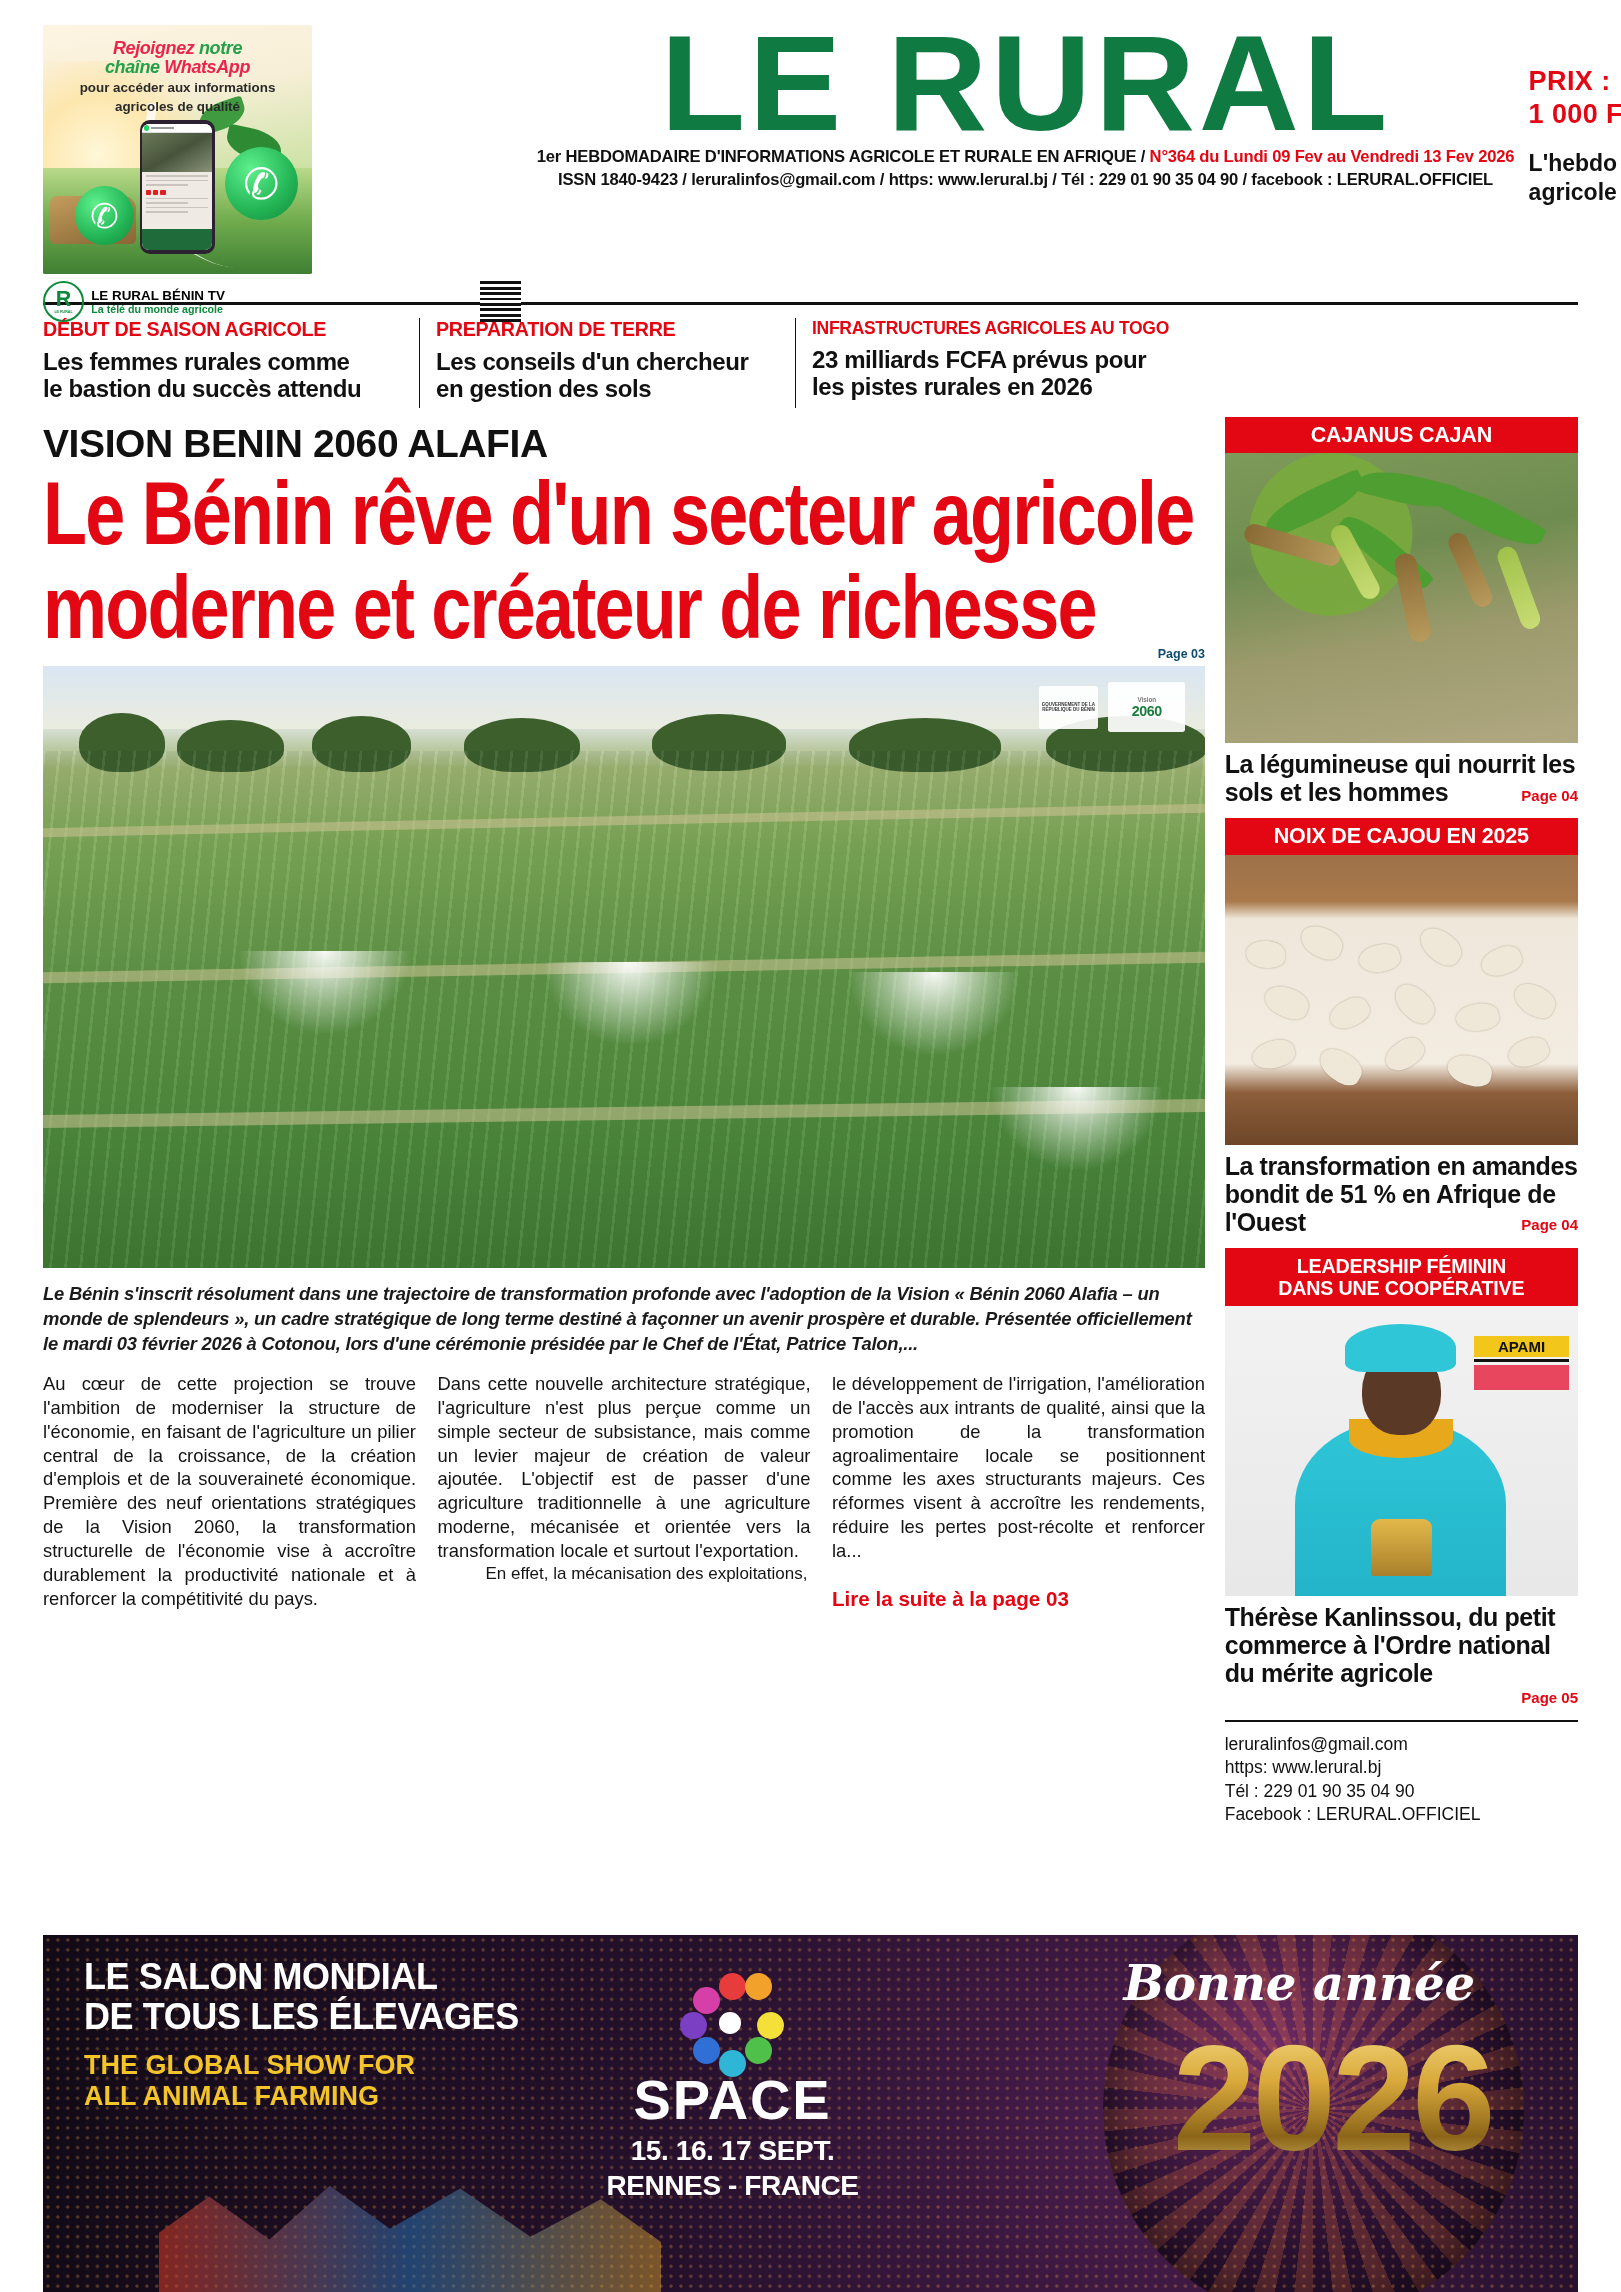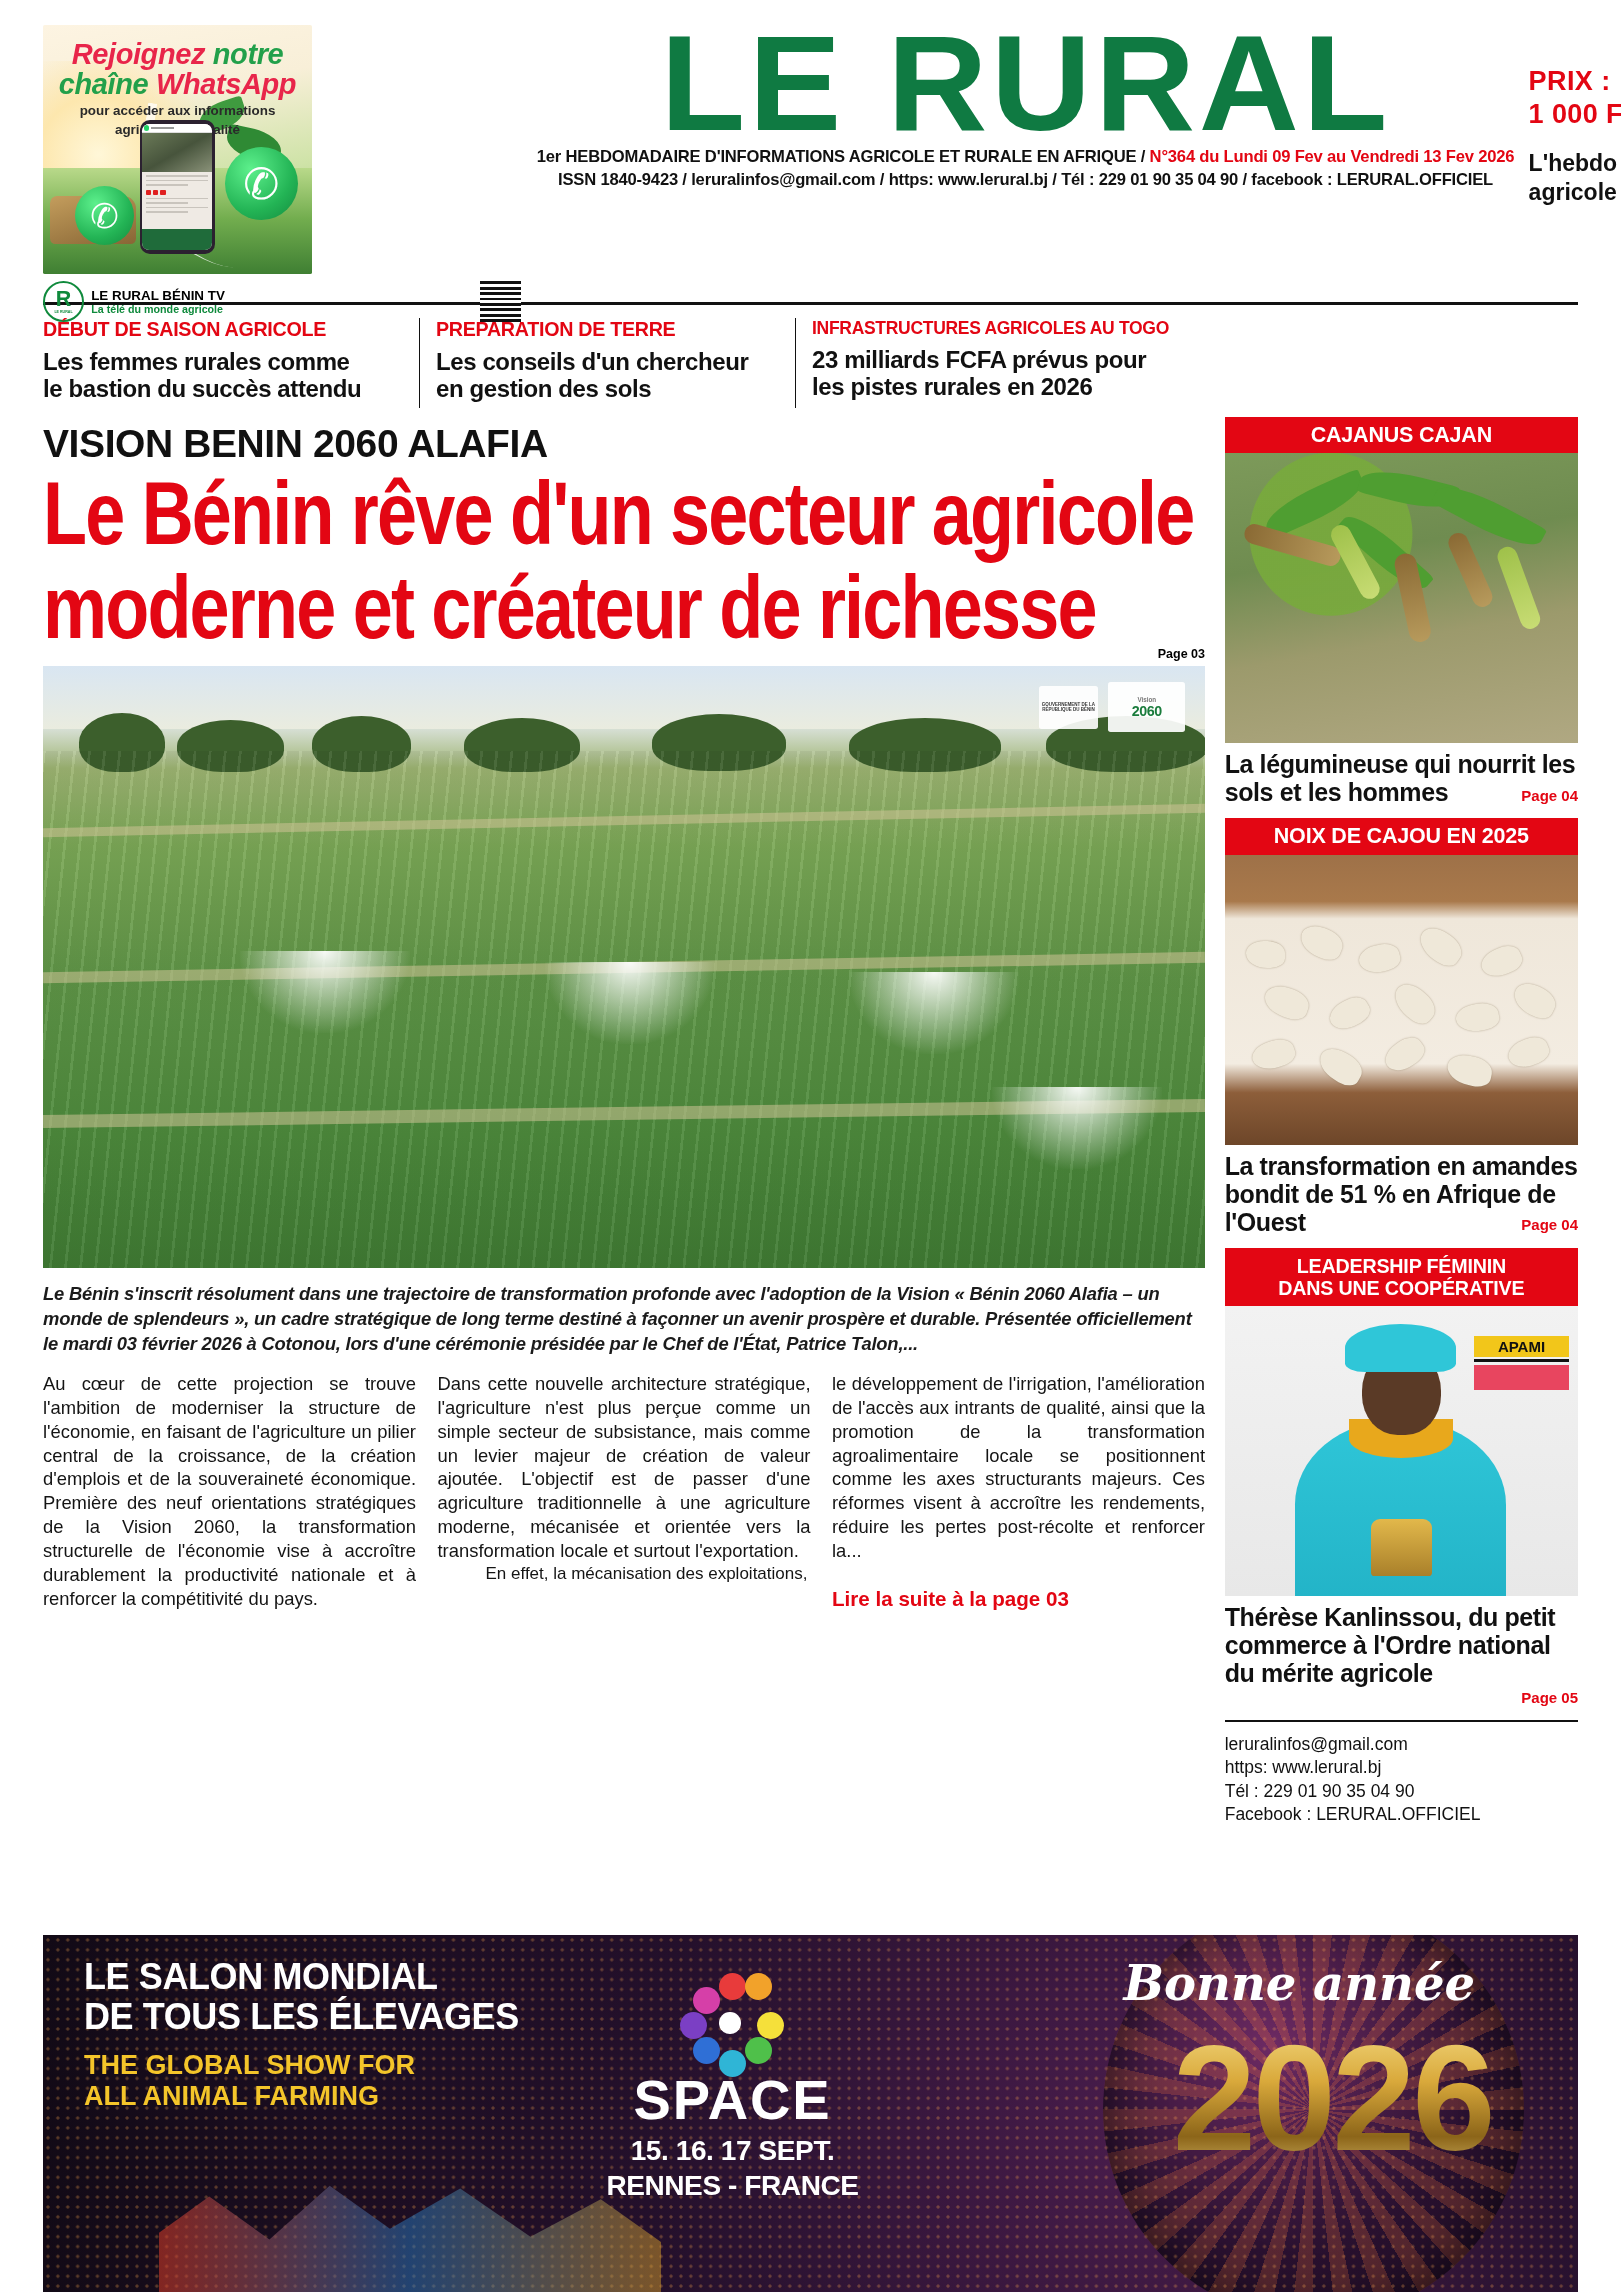--- a/index.html
+++ b/index.html
@@ -25,21 +25,21 @@
     background:linear-gradient(180deg,#b9d98a 0%,#72ad4e 48%,#3f7f33 100%); }
   .promo .tractor { position:absolute; left:7.2px; bottom:30px; width:86px; height:48px;
     background:linear-gradient(160deg,#c89a5c,#8c6134); border-radius:7.2px 12.5px 5.4px 5.4px; opacity:.92; }
   .promo .leafA { position:absolute; right:66px; top:77px; width:48px; height:27px;
     background:#3f9b3f; border-radius:60% 10% 60% 10%; transform:rotate(-18deg); }
   .promo .leafB { position:absolute; right:30px; top:104px; width:56px; height:30px;
     background:#2f8a34; border-radius:10% 60% 10% 60%; transform:rotate(12deg); }
   .promo .swoosh { position:absolute; right:41px; top:86px; width:134px; height:152px;
     border-left:9px solid rgba(255,255,255,.75); border-radius:0 0 0 107px; transform:rotate(8deg); }
   .promo-text { position:relative; z-index:4; padding:14.3px 9px 0; text-align:center; }
-  .promo-l1 { font-size:29px; font-weight:900; font-style:italic; line-height:1.04; letter-spacing:-0.4px; }
+  .promo-l1 { font-size:18px; font-weight:900; font-style:italic; line-height:1.04; letter-spacing:-0.4px; }
   .promo-l1 .r { color:#e8254a; }
   .promo-l1 .g { color:#22a04a; }
   .promo-sub { margin-top:3.6px; font-size:13.4px; font-weight:700; color:#2a2a2a; line-height:1.12; }
   .phone { position:absolute; z-index:5; left:50%; margin-left:-38px; top:95px;
     width:75px; height:134px; background:#2b2130; border-radius:9.9px; padding:3.6px 2.7px; }
   .phone .scr { width:100%; height:100%; background:#efeae4; border-radius:7.2px; overflow:hidden;
     display:flex; flex-direction:column; }
   .phone .bar { height:9.9px; background:#fff; border-bottom:0.9px solid #ddd; display:flex; align-items:center; gap:1.8px; padding:0 1.8px;}
   .phone .bar i { width:5.4px;height:5.4px;background:#25d366;border-radius:50%; display:block;}
   .phone .bar u { display:block;height:1.8px;width:23px;background:#999;}
@@ -95,21 +95,21 @@
 
   
   .body-grid { display:flex; gap:19.7px; margin-top:9px; }
   .left-col { width:1184px; }
   .right-col { width:374px; }
 
   .overline { font-size:39px; font-weight:900; color:#111; letter-spacing:-0.4px; margin-top:5.4px; }
   .bighead { color:#e30613; font-weight:900; font-size:72px; line-height:.96;
     letter-spacing:-1.8px; margin-top:5.4px; transform:scaleY(1.24); transform-origin:top left; }
   .bighead .l2 { margin-top:7.2px; }
-  .pageref { text-align:right; color:#000000; font-size:12.5px; font-weight:600; }
+  .pageref { text-align:right; color:#0c4a6e; font-size:12.5px; font-weight:600; }
 
   .lead-photo { height:602px; width:100%; margin-top:5.4px; position:relative; overflow:hidden;
     background:linear-gradient(180deg,#cfe0ef 0%,#e4e9ea 9%,#9db472 17%,#7ba856 30%,#5f9547 52%,#4d8a3c 78%,#3f7a33 100%); }
   .lead-photo .sky { position:absolute;top:0;left:0;right:0;height:63px;
     background:linear-gradient(180deg,#d9e6f2,#eaecdf); }
   .lead-photo .tree { position:absolute; background:#3c5f2c; border-radius:50% 50% 42% 42%; }
   .lead-photo .rows { position:absolute; inset:85px 0 0 0;
     background:repeating-linear-gradient(96deg, rgba(255,255,255,.07) 0 2.7px, rgba(0,0,0,.05) 2.7px 15px); }
   .lead-photo .path { position:absolute; background:rgba(205,195,150,.55); }
   .spray { position:absolute; width:170px; height:82px;

